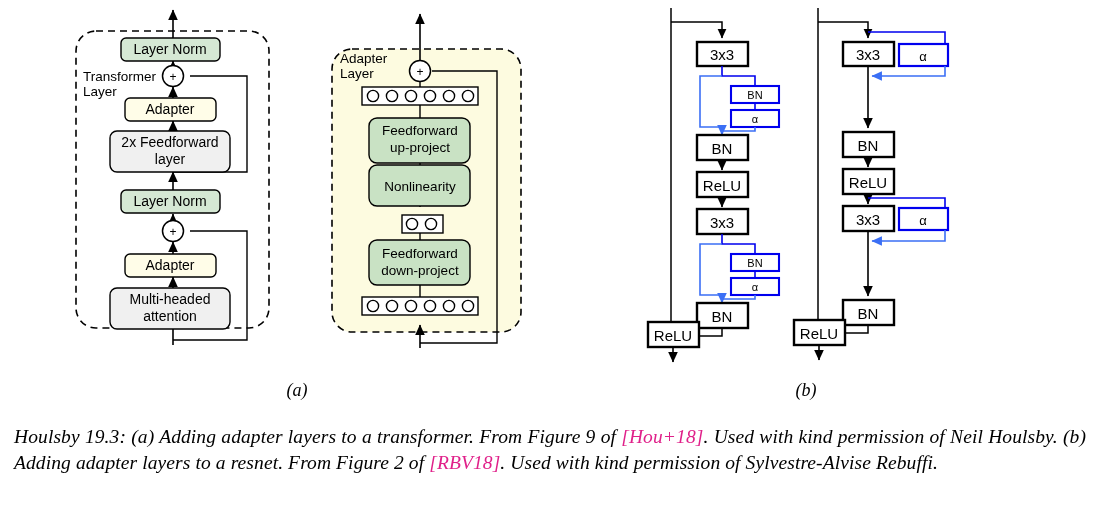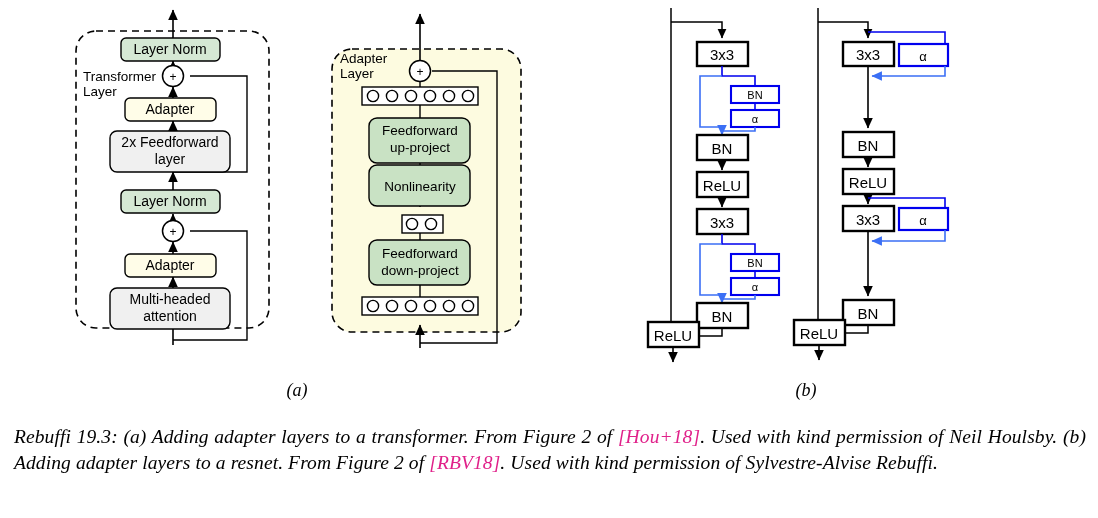--- a/index.html
+++ b/index.html
@@ -223,13 +223,13 @@
     <rect x="794" y="320" width="51" height="25" fill="#fff" stroke="#000" stroke-width="2.4"></rect>
     <text x="819" y="339" font-size="15" text-anchor="middle" fill="#000" font-family="Liberation Sans, sans-serif">ReLU</text>
     <path d="M819,345 L819,360" stroke="#000" stroke-width="1.6" fill="none" marker-end="url(#ahB)"></path>
   </g>
 
   <text x="297" y="396" font-size="18" text-anchor="middle" fill="#000" font-family="Liberation Serif, serif" font-style="italic">(a)</text>
   <text x="806" y="396" font-size="18" text-anchor="middle" fill="#000" font-family="Liberation Serif, serif" font-style="italic">(b)</text>
 </svg>
 </div>
 
-<div class="cap"><span>Rebuffi 19.3:</span> <span>(a) Adding adapter layers to a transformer. From Figure 2 of</span> <span class="cite">[Hou+18]</span><span>. Used with kind permission of Neil Houlsby. (b) Adding adapter layers to a resnet. From Figure 2 of</span> <span class="cite">[RBV18]</span><span>. Used with kind permission of Sylvestre-Alvise Rebuffi.</span></div>
+<div class="cap"><span>Houlsby 19.3:</span> <span>(a) Adding adapter layers to a transformer. From Figure 9 of</span> <span class="cite">[Hou+18]</span><span>. Used with kind permission of Neil Houlsby. (b) Adding adapter layers to a resnet. From Figure 2 of</span> <span class="cite">[RBV18]</span><span>. Used with kind permission of Sylvestre-Alvise Rebuffi.</span></div>
 
 </body></html>

